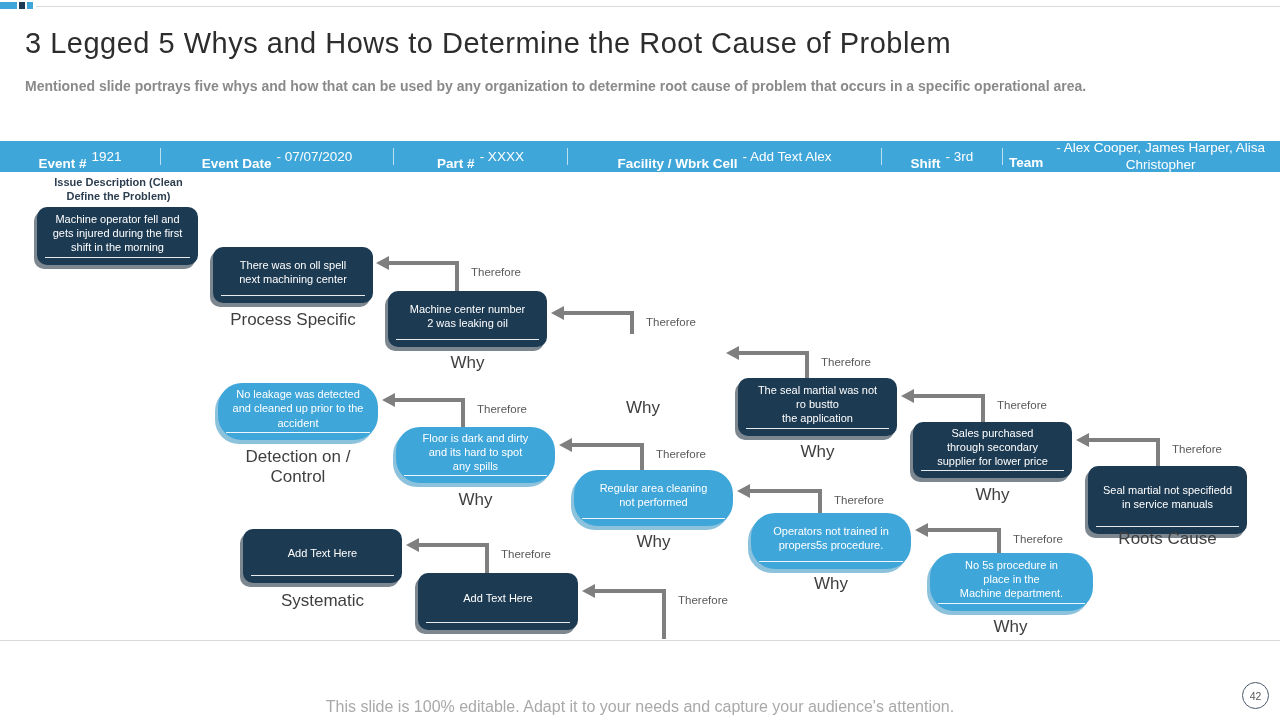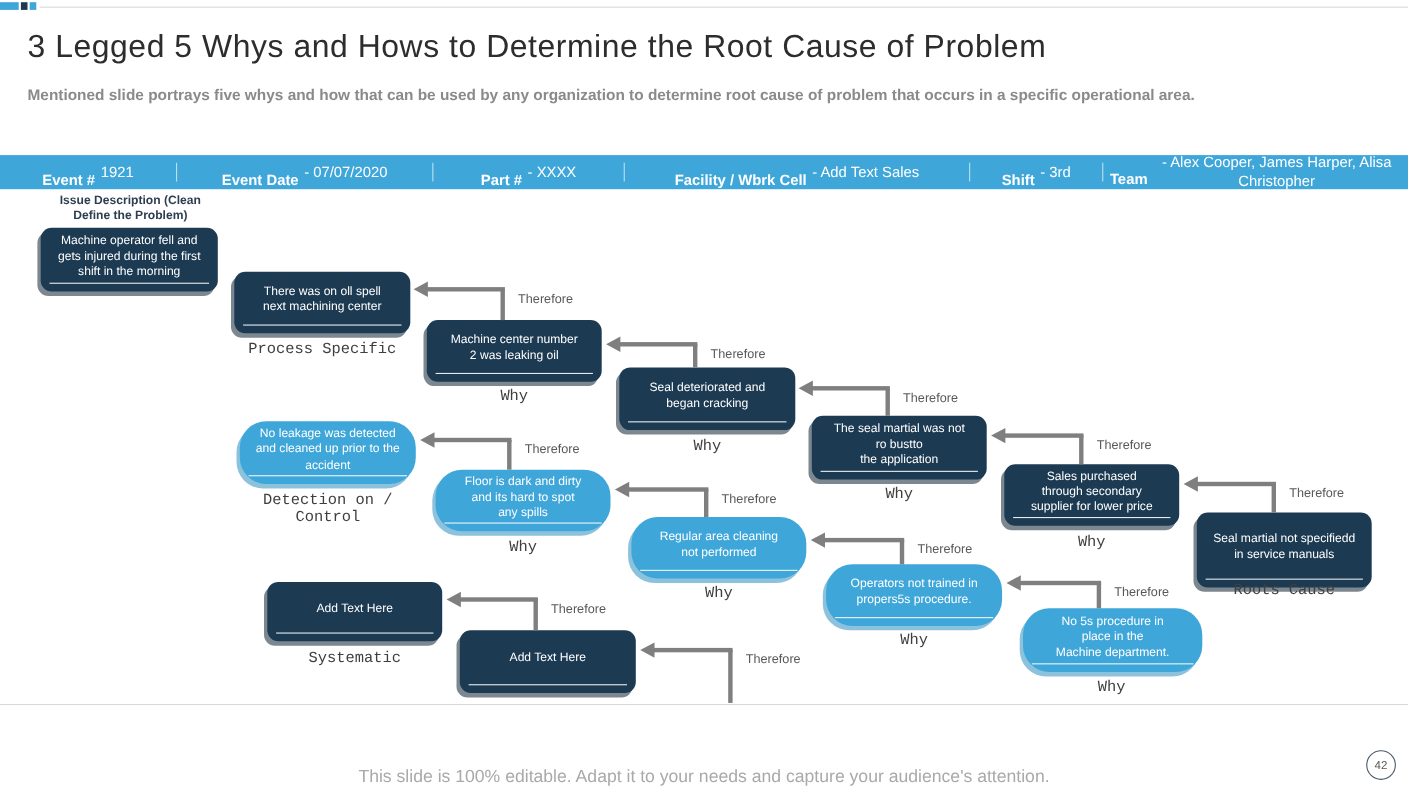--- a/index.html
+++ b/index.html
@@ -35,21 +35,21 @@
 
   
   .node { position:absolute; border-radius:10px; color:#fff; font-size:11px; line-height:1.3;
           display:flex; align-items:center; justify-content:center; text-align:center;
           white-space:pre-line; padding:4px 6px 10px 6px; }
   .node.dark { background:#1c3a52; box-shadow:-3px 4px 0 rgba(18,36,52,0.55); }
   .node.blue { background:#3fa6da; box-shadow:-3px 4px 0 rgba(47,144,192,0.55);border-radius:24px; }
   .node::after { content:""; position:absolute; left:8px; right:8px; bottom:7px; height:1px;
                  background:rgba(255,255,255,0.9); }
 
-  .caption { position:absolute; font-size:14px; color:#3f3f3f; text-align:center;font-family:Liberation Mono, monospace; }
+  .caption { position:absolute; font-size:17px; color:#3f3f3f; text-align:center; }
 
   
   .vbar { position:absolute; width:4px; background:#7f7f7f; }
   .hbar { position:absolute; height:4px; background:#7f7f7f; }
   .head { position:absolute; width:0; height:0; border-top:7px solid transparent;
           border-bottom:7px solid transparent; border-right:13px solid #7f7f7f; }
   .therefore { position:absolute; font-size:11.5px; color:#595959; }
 
   .bottom-line { position:absolute; left:0; right:0; top:640px; height:1px; background:#d9d9d9; }
   .footer { position:absolute; left:0; top:698px; width:1280px; text-align:center;
@@ -82,21 +82,21 @@
       <span class="val">- 07/07/2020</span>
     </div>
     <div class="hsep"></div>
     <div class="cell c3">
       <span class="lab">Part #</span>
       <span class="val">- XXXX</span>
     </div>
     <div class="hsep"></div>
     <div class="cell c4">
       <span class="lab">Facility / Wbrk Cell</span>
-      <span class="val">- Add Text Sales</span>
+      <span class="val">- Add Text Alex</span>
     </div>
     <div class="hsep"></div>
     <div class="cell c5">
       <span class="lab">Shift</span>
       <span class="val">- 3rd</span>
     </div>
     <div class="hsep"></div>
     <div class="cell c6">
       <span class="lab">Team</span>
         <span class="val">- Alex Cooper, James Harper, Alisa Christopher</span>
@@ -109,22 +109,20 @@
 shift in the morning</div>
 
   <div class="node dark" style="left:213px; top:247px; width:160px; height:56px;">There was on oll spell
 next machining center</div>
   <div class="caption" style="left:213px; top:310px; width:160px;">Process Specific</div>
 
   <div class="node dark" style="left:388px; top:291px; width:159px; height:56px;">Machine center number
 2 was leaking oil</div>
   <div class="caption" style="left:388px; top:353px; width:159px;">Why</div>
 
-  <div class="node dark" style="left:563px; top:334px; width:160px; height:57px;">Seal deteriorated and
-began cracking</div>
   <div class="caption" style="left:563px; top:398px; width:160px;">Why</div>
 
   <div class="node dark" style="left:738px; top:378px; width:159px; height:58px;">The seal martial was not
 ro bustto
 the application</div>
   <div class="caption" style="left:738px; top:442px; width:159px;">Why</div>
 
   <div class="node dark" style="left:913px; top:422px; width:159px; height:56px;">Sales purchased
 through secondary
 supplier for lower price</div>

